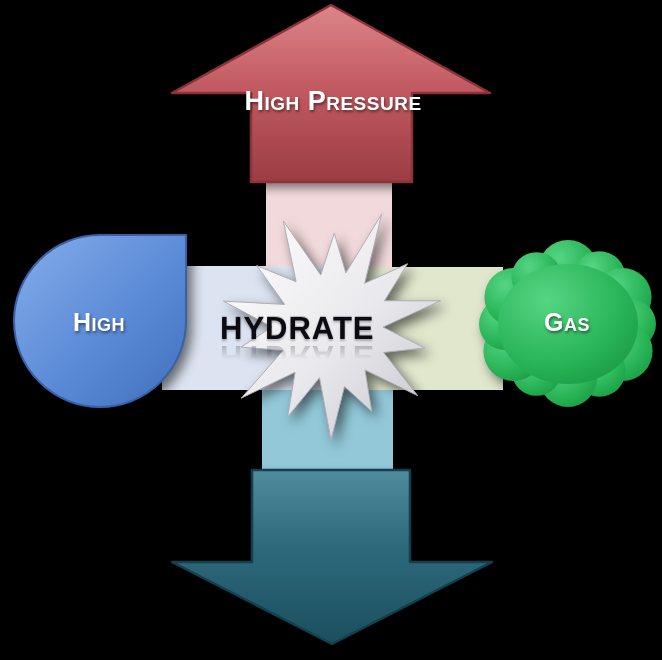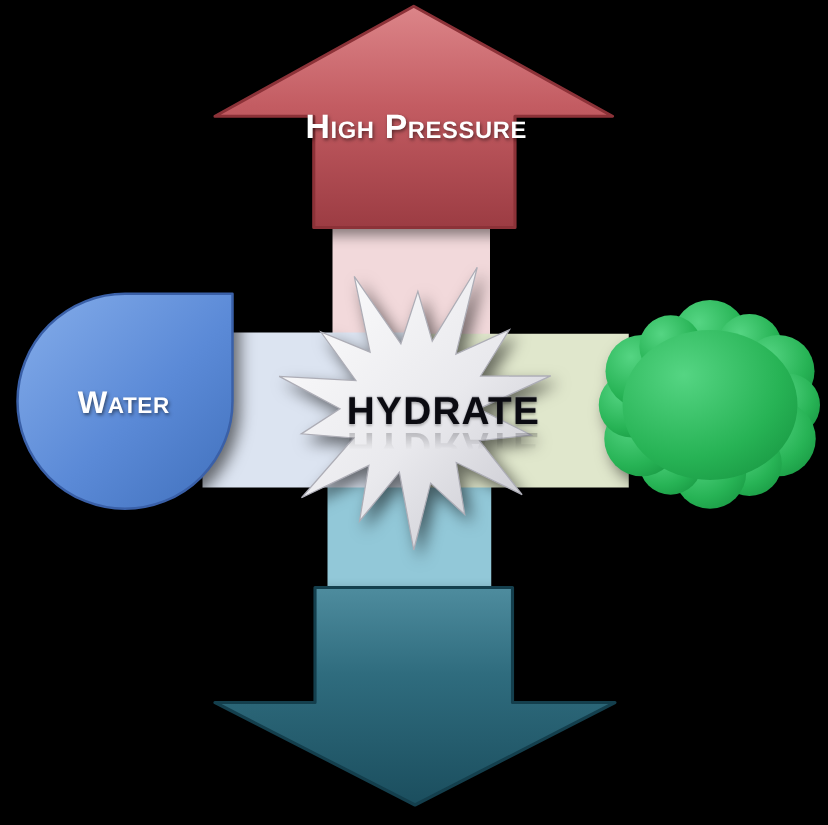--- a/index.html
+++ b/index.html
@@ -18,21 +18,21 @@
     letter-spacing:0.5px; user-select:none;
   }
   .label-lg { font-size:27px; line-height:37px; }
   .label-md { font-size:25px; line-height:30px; }
 
   #lbl-high  { left:238px; top:83px;  width:190px; }
   #lbl-low   { left:247px; top:497px; width:170px; }
   #lbl-water { left:18px;  top:307px; width:162px; }
   #lbl-gas   { left:486px; top:307px; width:162px; }
 
-  .hydrate-wrap { position:absolute; left:232px; top:311px; width:200px; text-align:right; }
+  .hydrate-wrap { position:absolute; left:220px; top:311px; width:200px; text-align:left; }
   .hydrate-main, .hydrate-reflection {
     display:block; font-weight:bold; font-size:31px; line-height:36px;
     color:#0b0b11; letter-spacing:1px; white-space:nowrap;
   }
   .hydrate-main { text-shadow:0 -1px 1px rgba(130,130,140,0.55), 0 2px 2px rgba(0,0,0,0.25); }
   .hydrate-reflection {
     transform:scaleY(-1); margin-top:-9px; opacity:0.45;
     -webkit-mask-image:linear-gradient(to top, rgba(0,0,0,0.75), transparent 60%);
     mask-image:linear-gradient(to top, rgba(0,0,0,0.75), transparent 60%);
   }
@@ -97,21 +97,22 @@
         <circle cx="536.5" cy="277.2" r="25" fill="url(#gGreen)"></circle>
         <ellipse cx="568" cy="324" rx="70" ry="60" fill="url(#gGreen)"></ellipse>
       </g>
 
     <polygon class="shadow" points="381.8,213.8 364.7,283.3 407.6,263.7 384.5,300.8 440.6,300.7 383.0,327.1 424.9,348.0 383.6,352.5 417.7,395.7 365.0,370.0 371.8,411.6 344.5,386.5 331.0,440.0 319.5,377.7 287.6,417.0 295.1,372.3 241.2,398.2 283.0,350.4 241.0,347.1 272.0,327.0 223.3,301.1 284.7,304.4 256.7,265.6 296.1,281.7 283.4,221.1 320.7,275.0 334.3,233.1 345.8,272.9" fill="url(#gStar)" stroke="#ADADB6" stroke-width="1"></polygon>
   </svg>
 
   <div id="lbl-high" class="label label-lg">High Pressure</div>
 
 
-  <div id="lbl-water" class="label label-md">Water</div>
+  <div id="lbl-water" class="label label-md">High</div>
 
+  <div id="lbl-gas" class="label label-md">Gas</div>
 
   <div class="hydrate-wrap">
     <span class="hydrate-main">HYDRATE</span>
     <span class="hydrate-reflection">HYDRATE</span>
   </div>
 
 </div>
 
 </body></html>

